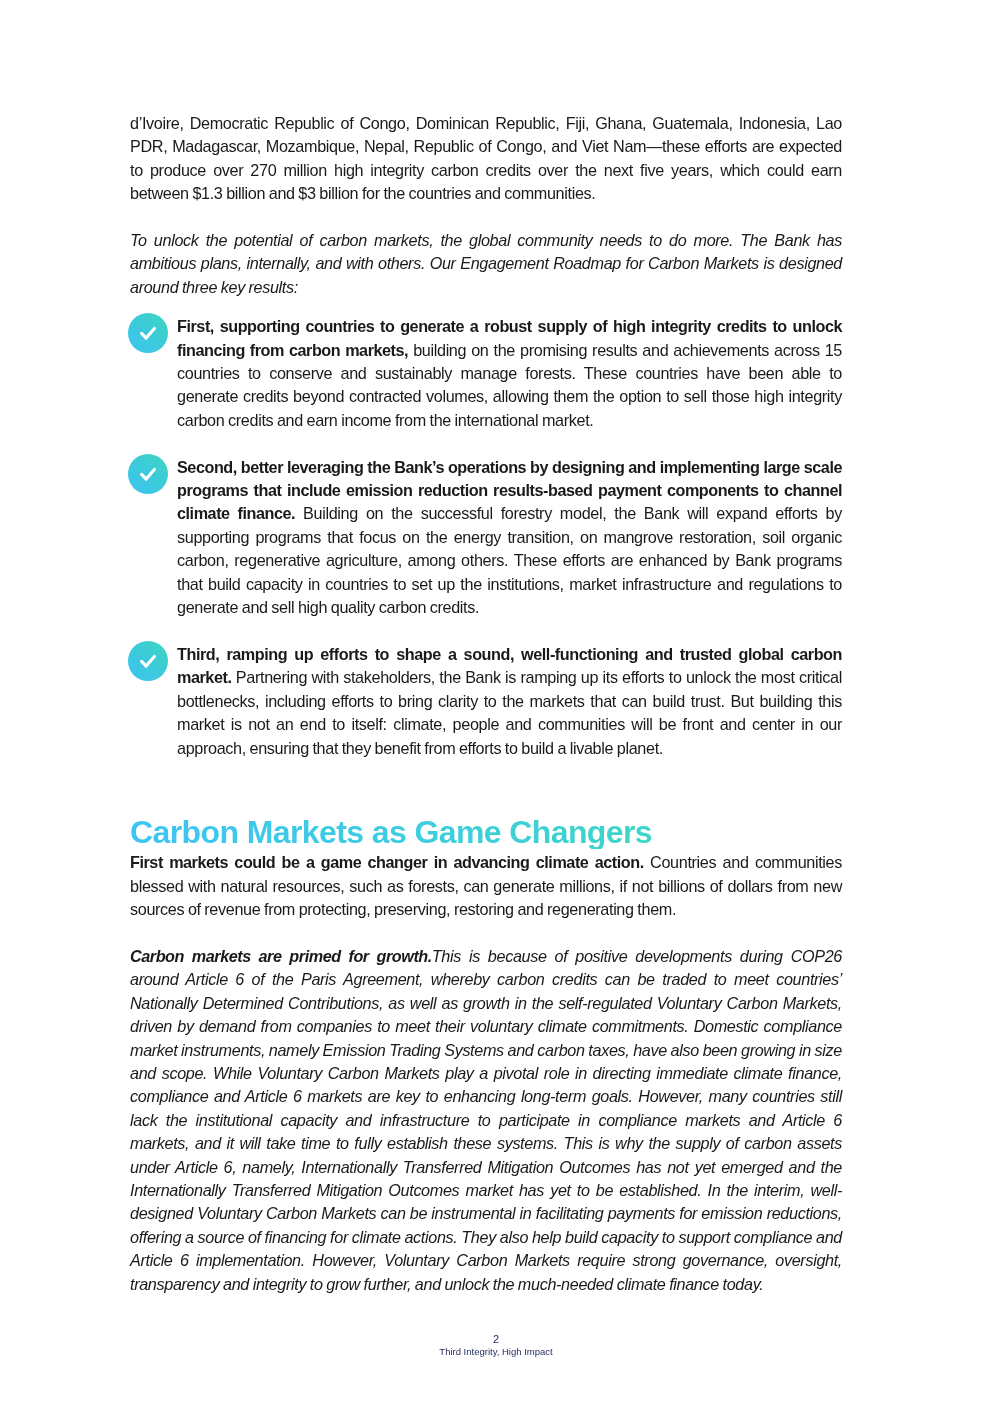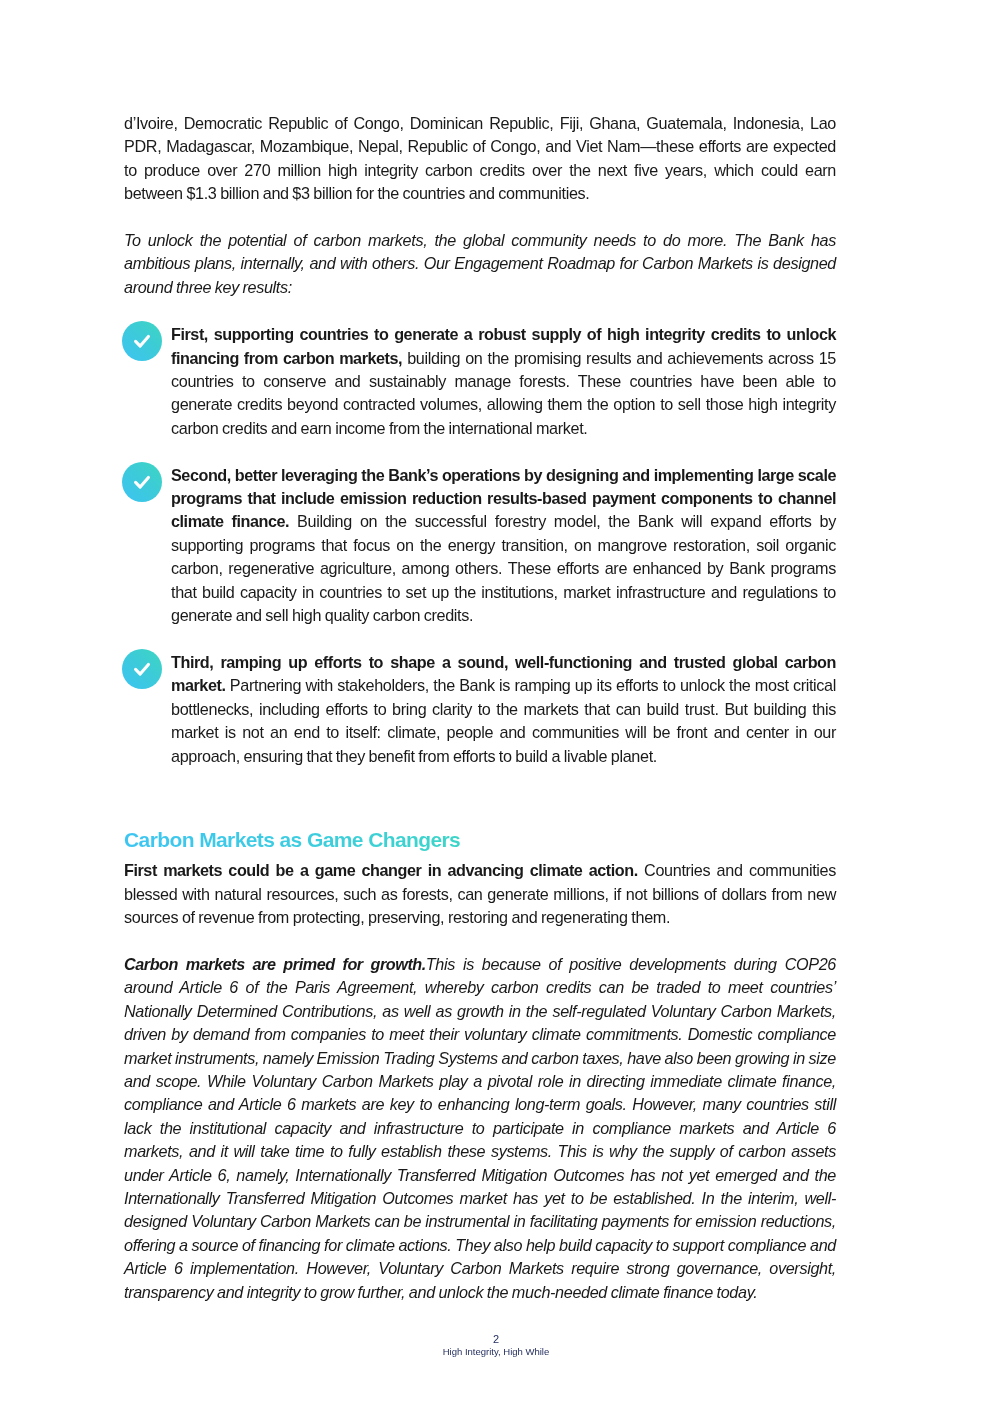--- a/index.html
+++ b/index.html
@@ -10,35 +10,35 @@
     body {
       width: 992px;
       height: 1403px;
       position: relative;
       overflow: hidden;
       font-family: "Liberation Sans Narrow", "Liberation Sans", sans-serif;
       color: #1a1a1a;
     }
     .page {
       position: absolute;
-      left: 124px;
+      left: 130px;
       top: 112px;
       width: 712px;
     }
     .para {
       font-size: 16.2px;
       line-height: 23.4px;
       margin: 0;
       text-align: justify;
       letter-spacing: -0.35px;
       word-spacing: -0.5px;
     }
     .para + .para { margin-top: 23.4px; font-style: italic; }
     .bullets {
-      margin-top: 24px;
+      margin-top: 16px;
       padding: 0;
       list-style: none;
     }
     .bullet {
       position: relative;
       padding-left: 47px;
       margin-bottom: 23.4px;
     }
     .bullet .para { text-align: justify; }
     .check {
@@ -52,21 +52,21 @@
       display: flex;
       align-items: center;
       justify-content: center;
     }
     .check svg { width: 22px; height: 22px; }
     b { font-weight: bold; letter-spacing: -0.45px; }
     .section-heading {
       margin: 32px 0 2px 0;
       font-family: "Liberation Sans", sans-serif;
       font-weight: bold;
-      font-size: 21px;
+      font-size: 32px;
       line-height: 34px;
       letter-spacing: -0.6px;
       background: linear-gradient(90deg, #3dc5f2 0%, #3dcddf 55%, #3dd5c8 100%);
       -webkit-background-clip: text;
       background-clip: text;
       color: transparent;
       display: inline-block;
     }
     .footer {
       position: absolute;
@@ -117,14 +117,14 @@
 
   <h2 class="section-heading">Carbon Markets as Game Changers</h2>
 
   <p class="para"><b>First markets could be a game changer in advancing climate action.</b><span> Countries and communities blessed with natural resources, such as forests, can generate millions, if not billions of dollars from new sources of revenue from protecting, preserving, restoring and regenerating them.</span></p>
   <p class="para"><b>Carbon markets are primed for growth.</b><span>This is because of positive developments during COP26 around Article 6 of the Paris Agreement, whereby carbon credits can be traded to meet countries’ Nationally Determined Contributions, as well as growth in the self-regulated Voluntary Carbon Markets, driven by demand from companies to meet their voluntary climate commitments. Domestic compliance market instruments, namely Emission Trading Systems and carbon taxes, have also been growing in size and scope. While Voluntary Carbon Markets play a pivotal role in directing immediate climate finance, compliance and Article 6 markets are key to enhancing long-term goals. However, many countries still lack the institutional capacity and infrastructure to participate in compliance markets and Article 6 markets, and it will take time to fully establish these systems. This is why the supply of carbon assets under Article 6, namely, Internationally Transferred Mitigation Outcomes has not yet emerged and the Internationally Transferred Mitigation Outcomes market has yet to be established. In the interim, well-designed Voluntary Carbon Markets can be instrumental in facilitating payments for emission reductions, offering a source of financing for climate actions. They also help build capacity to support compliance and Article 6 implementation. However, Voluntary Carbon Markets require strong governance, oversight, transparency and integrity to grow further, and unlock the much-needed climate finance today.</span></p>
 
 </div>
 
 <div class="footer">
   <div class="page-num">2</div>
-  <div class="footer-title">High Integrity, High While</div>
+  <div class="footer-title">Third Integrity, High Impact</div>
 </div>
 
 </body></html>

